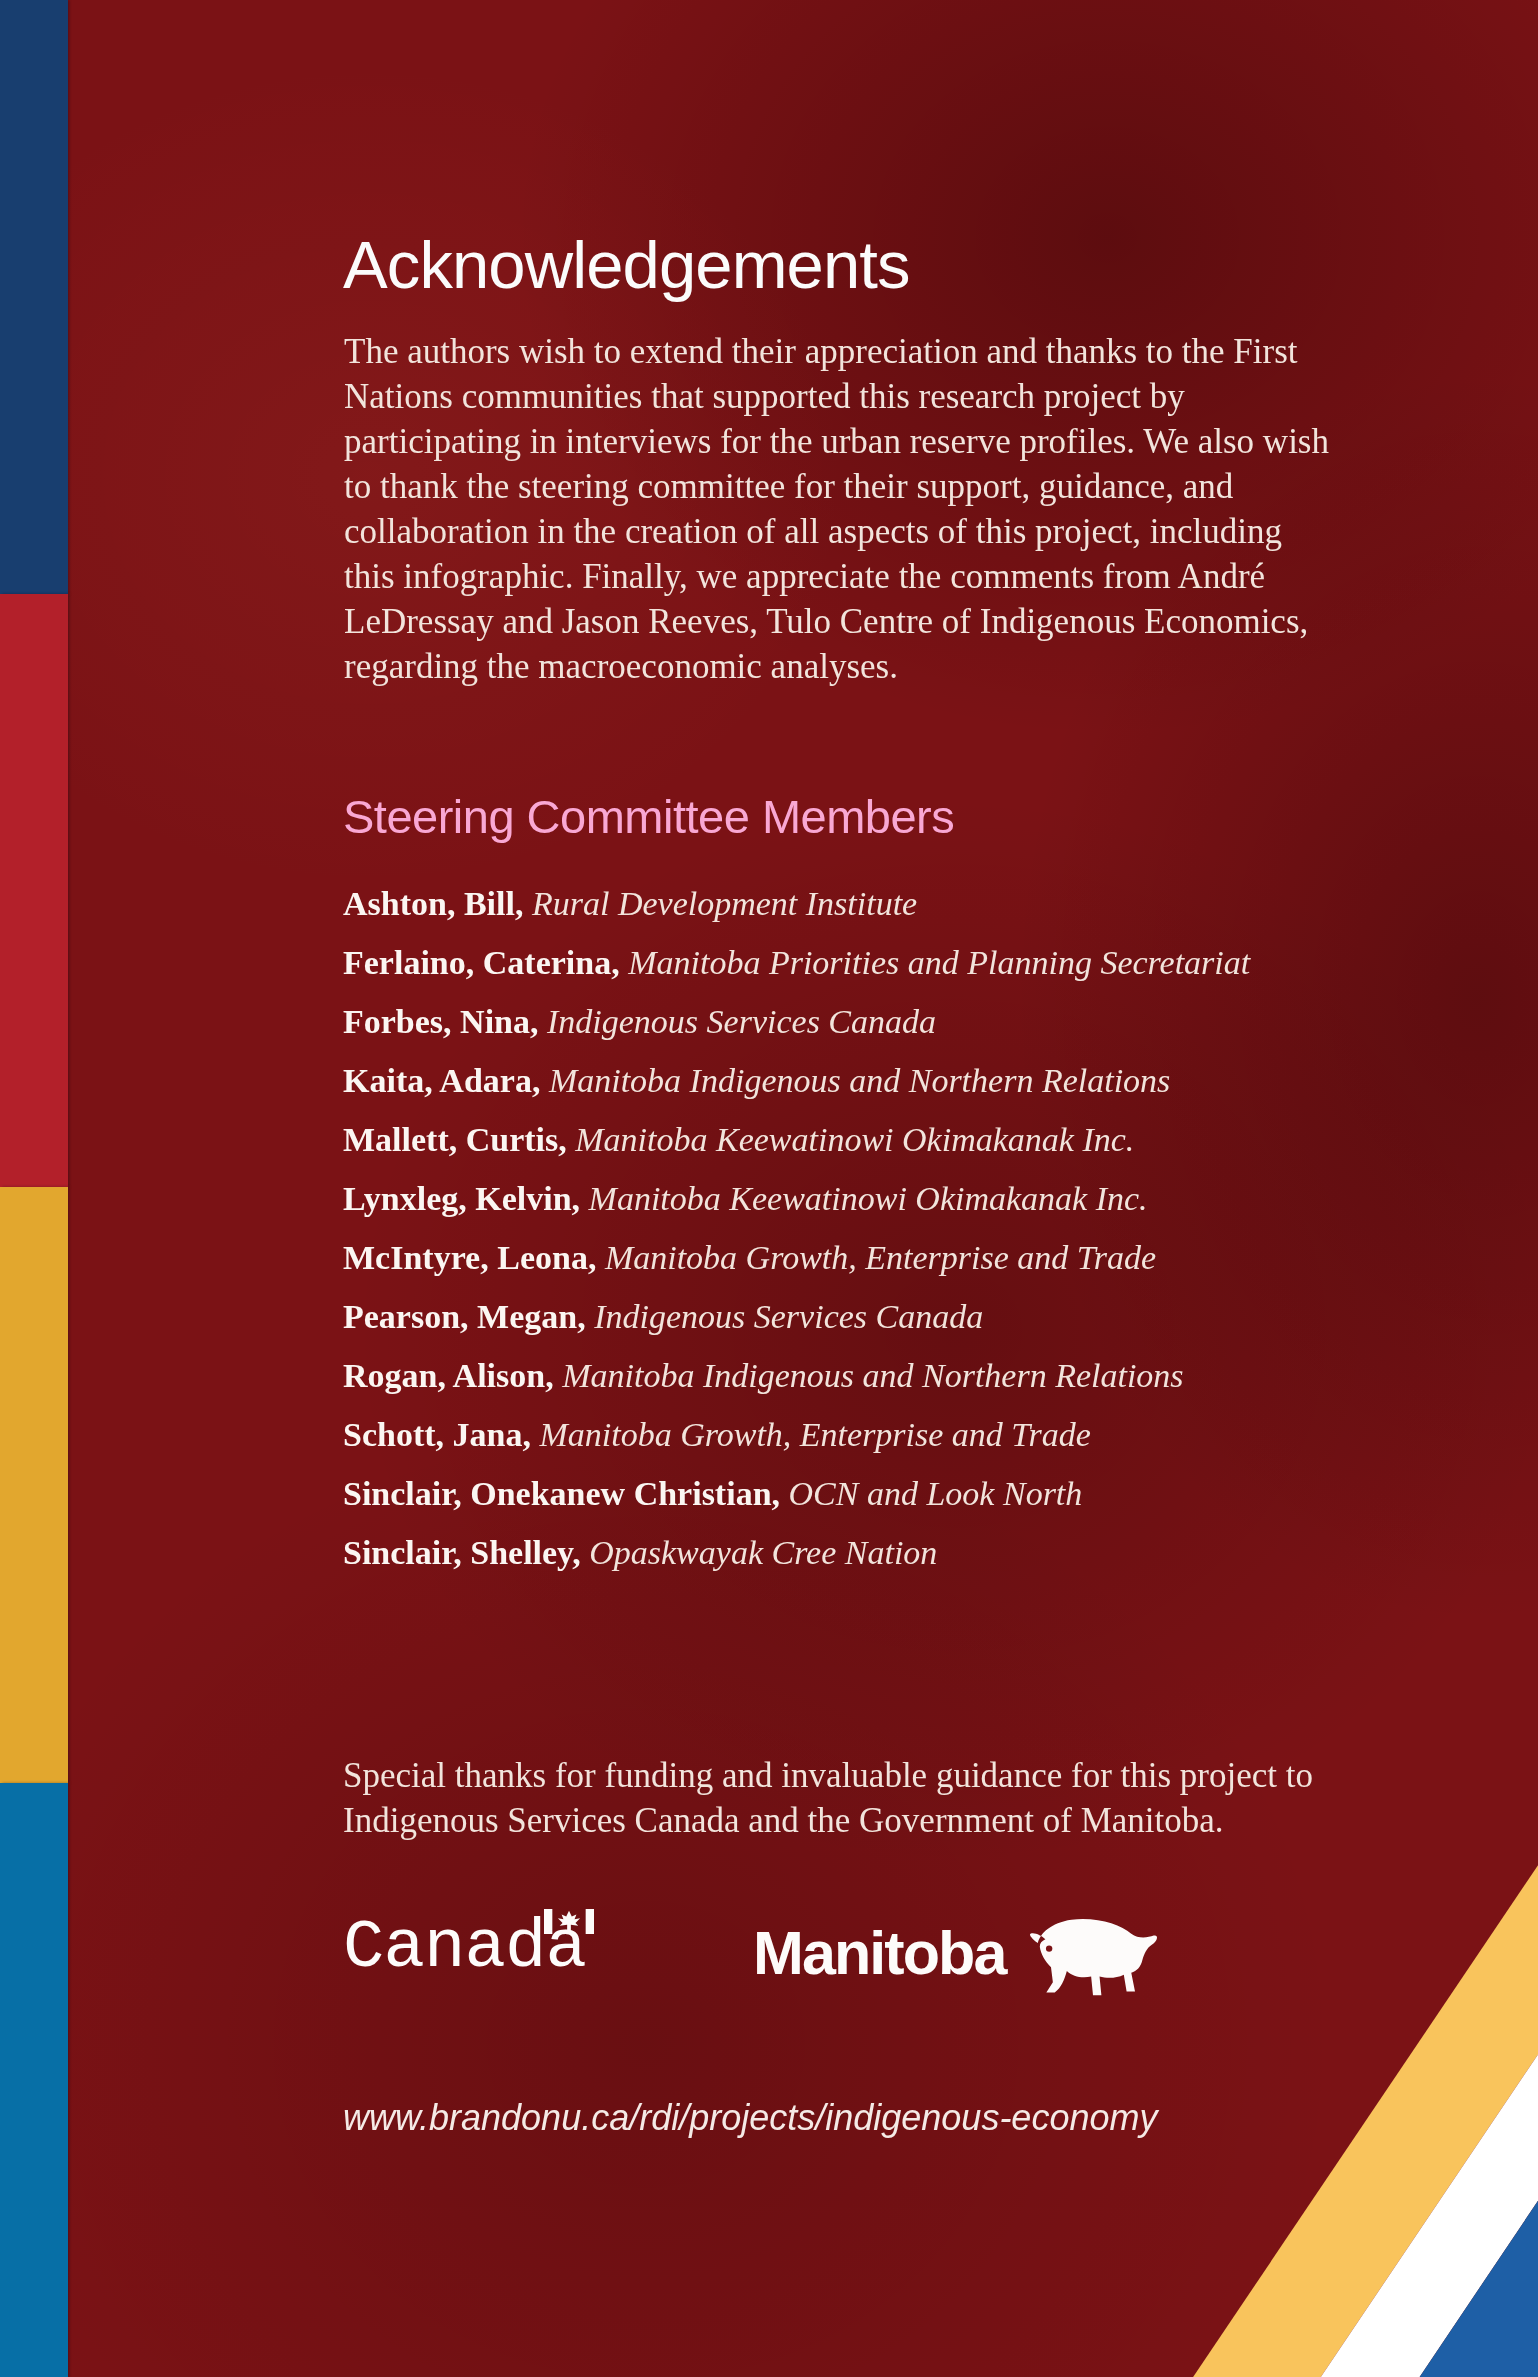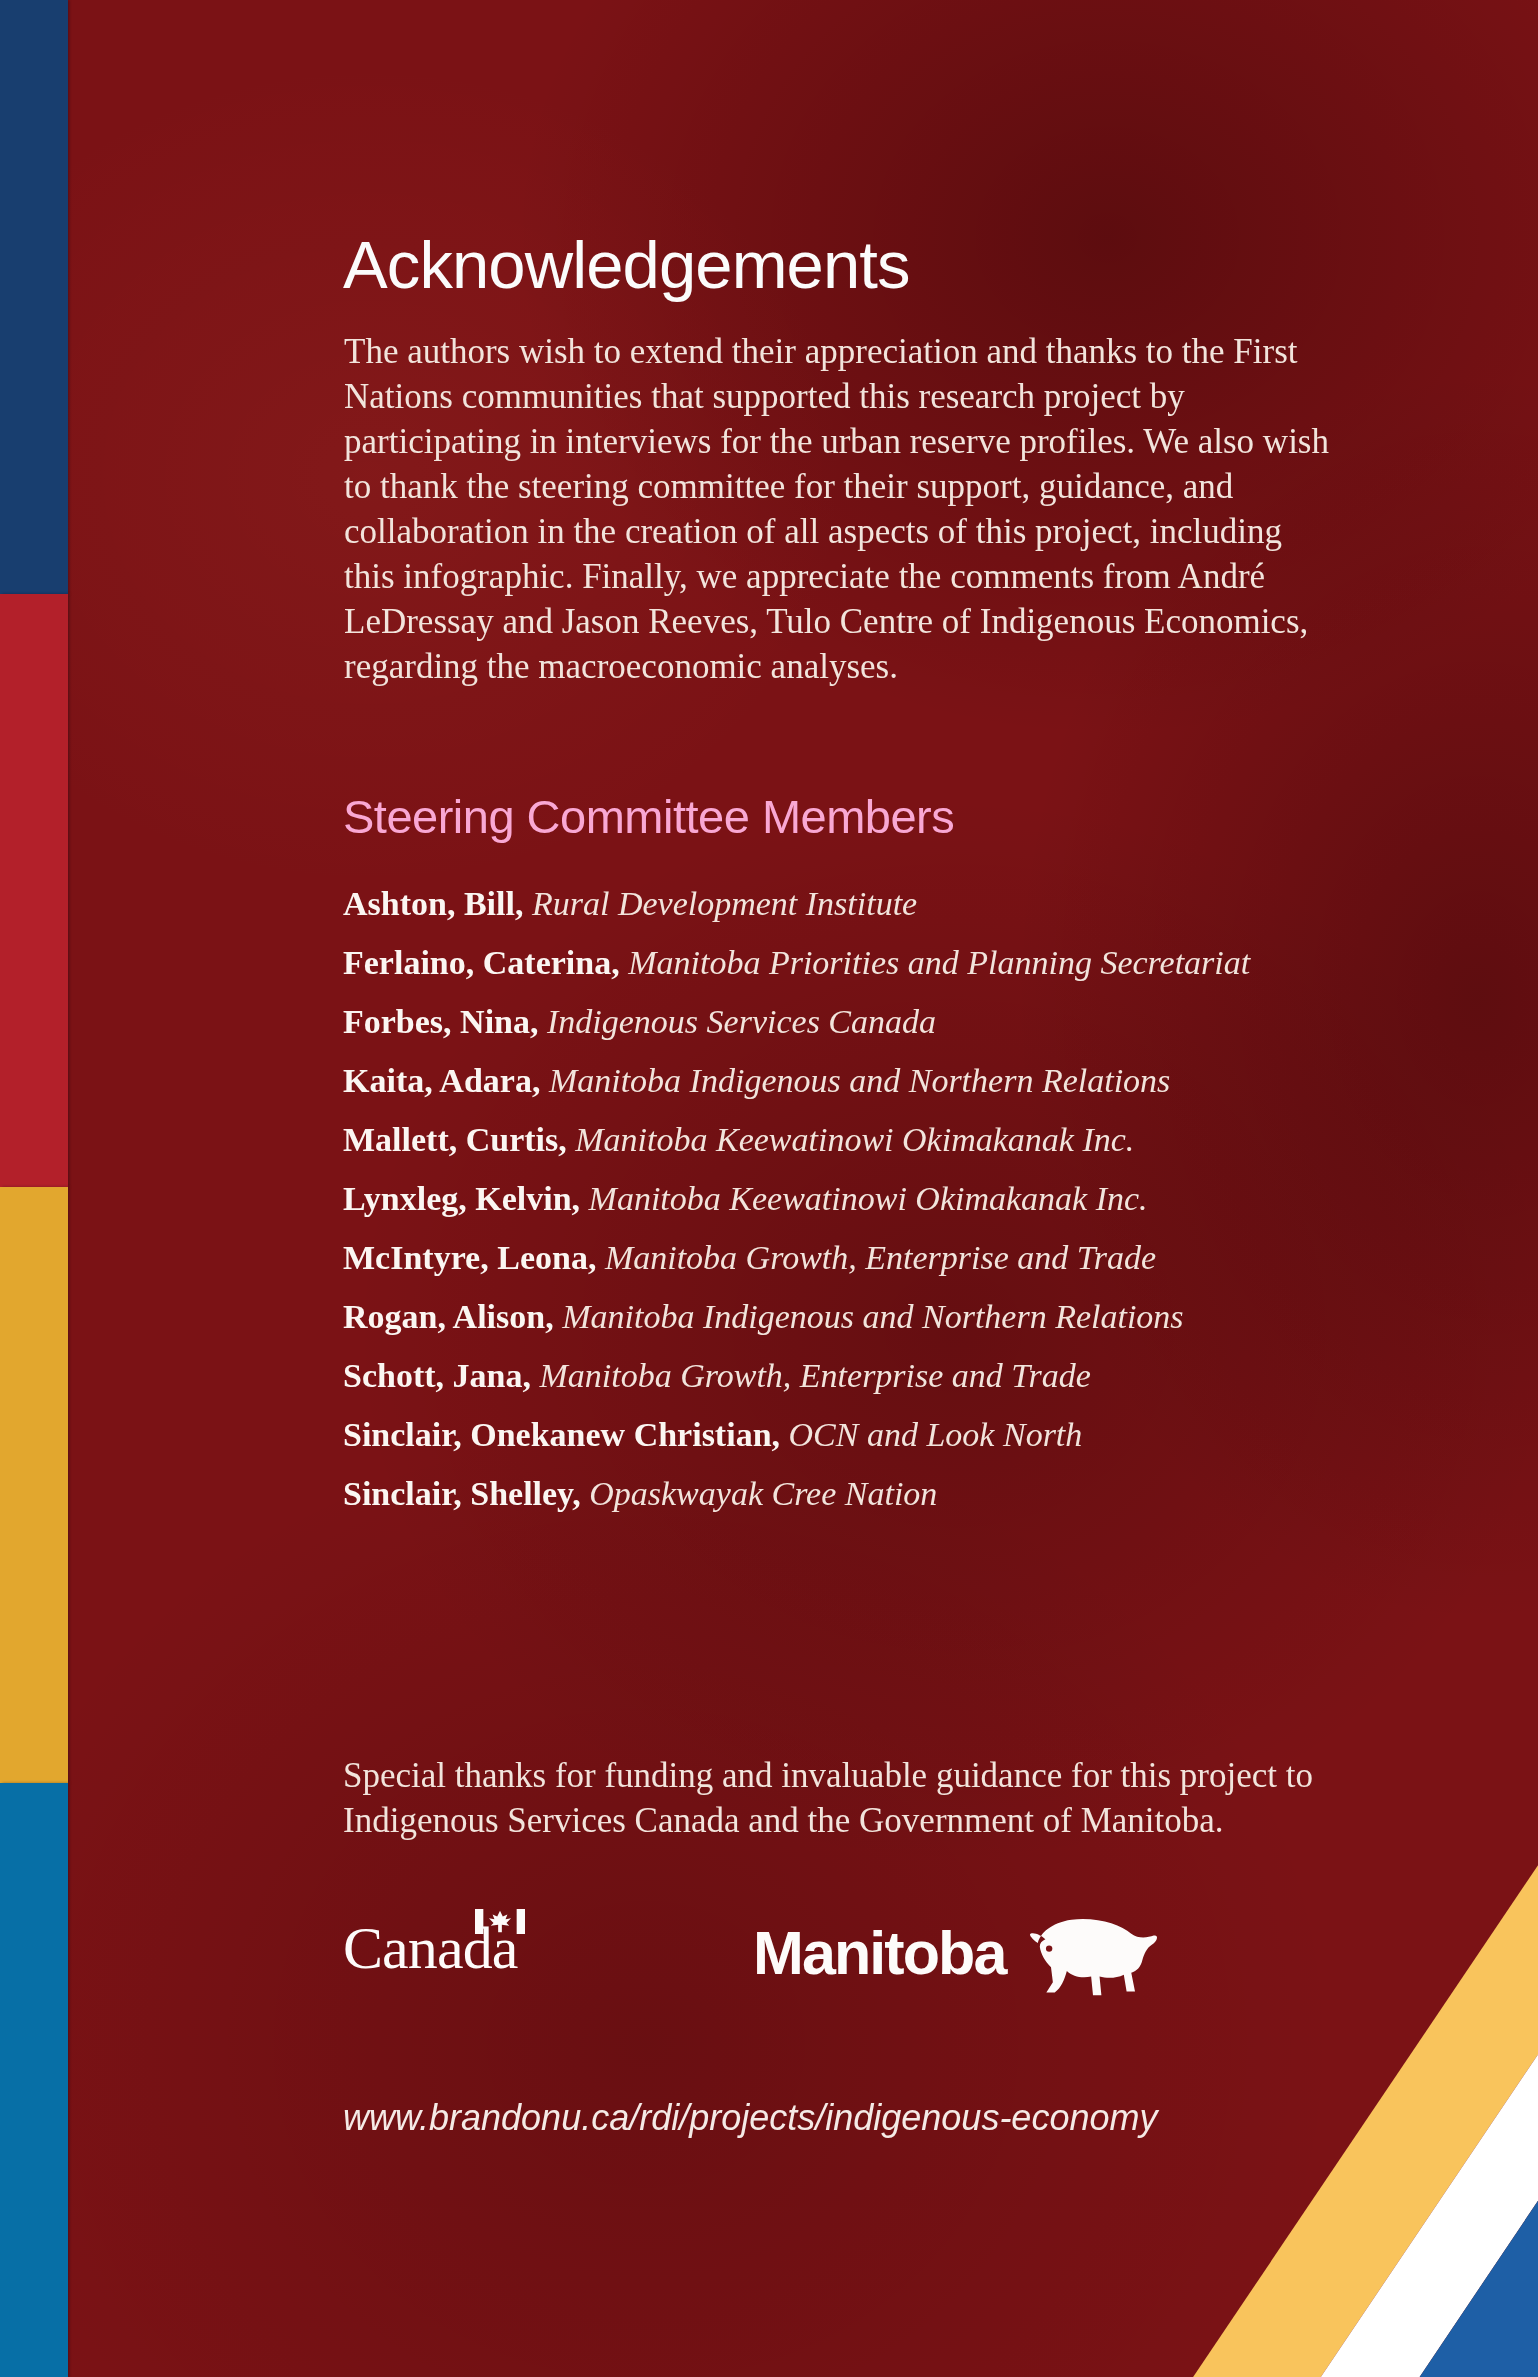--- a/index.html
+++ b/index.html
@@ -51,21 +51,21 @@
   ul.committee .member-org{font-style:italic;color:#F2E4DC;}
   .special{
     top:1753px;width:988px;margin:0;
     font-family:"Liberation Serif",serif;font-size:35px;line-height:45px;
     color:#F2E4DC;
   }
   
   .logos{top:1902px;width:1025px;height:103px;}
   .canada-logo{position:absolute;left:0;top:9.3px;}
   .canada-word{
-    font-family:Liberation Serif, serif;font-size:60px;line-height:75px;
+    font-family:Liberation Mono, monospace;font-size:69px;line-height:75px;
     color:#FDFBFA;letter-spacing:-0.9px;
   }
   .canada-flag{position:absolute;top:-1.9px;right:-7.5px;width:50px;height:25px;}
   .manitoba-logo{position:absolute;left:410px;top:20.5px;display:flex;align-items:flex-start;}
   .manitoba-word{
     font-family:"Liberation Sans",sans-serif;font-weight:bold;font-size:61px;
     line-height:60px;color:#FDFBFA;letter-spacing:-1.9px;
   }
   .bison{width:140px;height:84px;margin-left:17px;margin-top:-7.5px;}
   
@@ -126,20 +126,24 @@
     <span class="member-name">Lynxleg, Kelvin,</span>
     <span class="member-org">Manitoba Keewatinowi Okimakanak Inc.</span>
   </li>
 
   <li>
     <span class="member-name">McIntyre, Leona,</span>
     <span class="member-org">Manitoba Growth, Enterprise and Trade</span>
   </li>
 
 
+  <li>
+    <span class="member-name">Pearson, Megan,</span>
+    <span class="member-org">Indigenous Services Canada</span>
+  </li>
 
   <li>
     <span class="member-name">Rogan, Alison,</span>
     <span class="member-org">Manitoba Indigenous and Northern Relations</span>
   </li>
 
   <li>
     <span class="member-name">Schott, Jana,</span>
     <span class="member-org">Manitoba Growth, Enterprise and Trade</span>
   </li>

